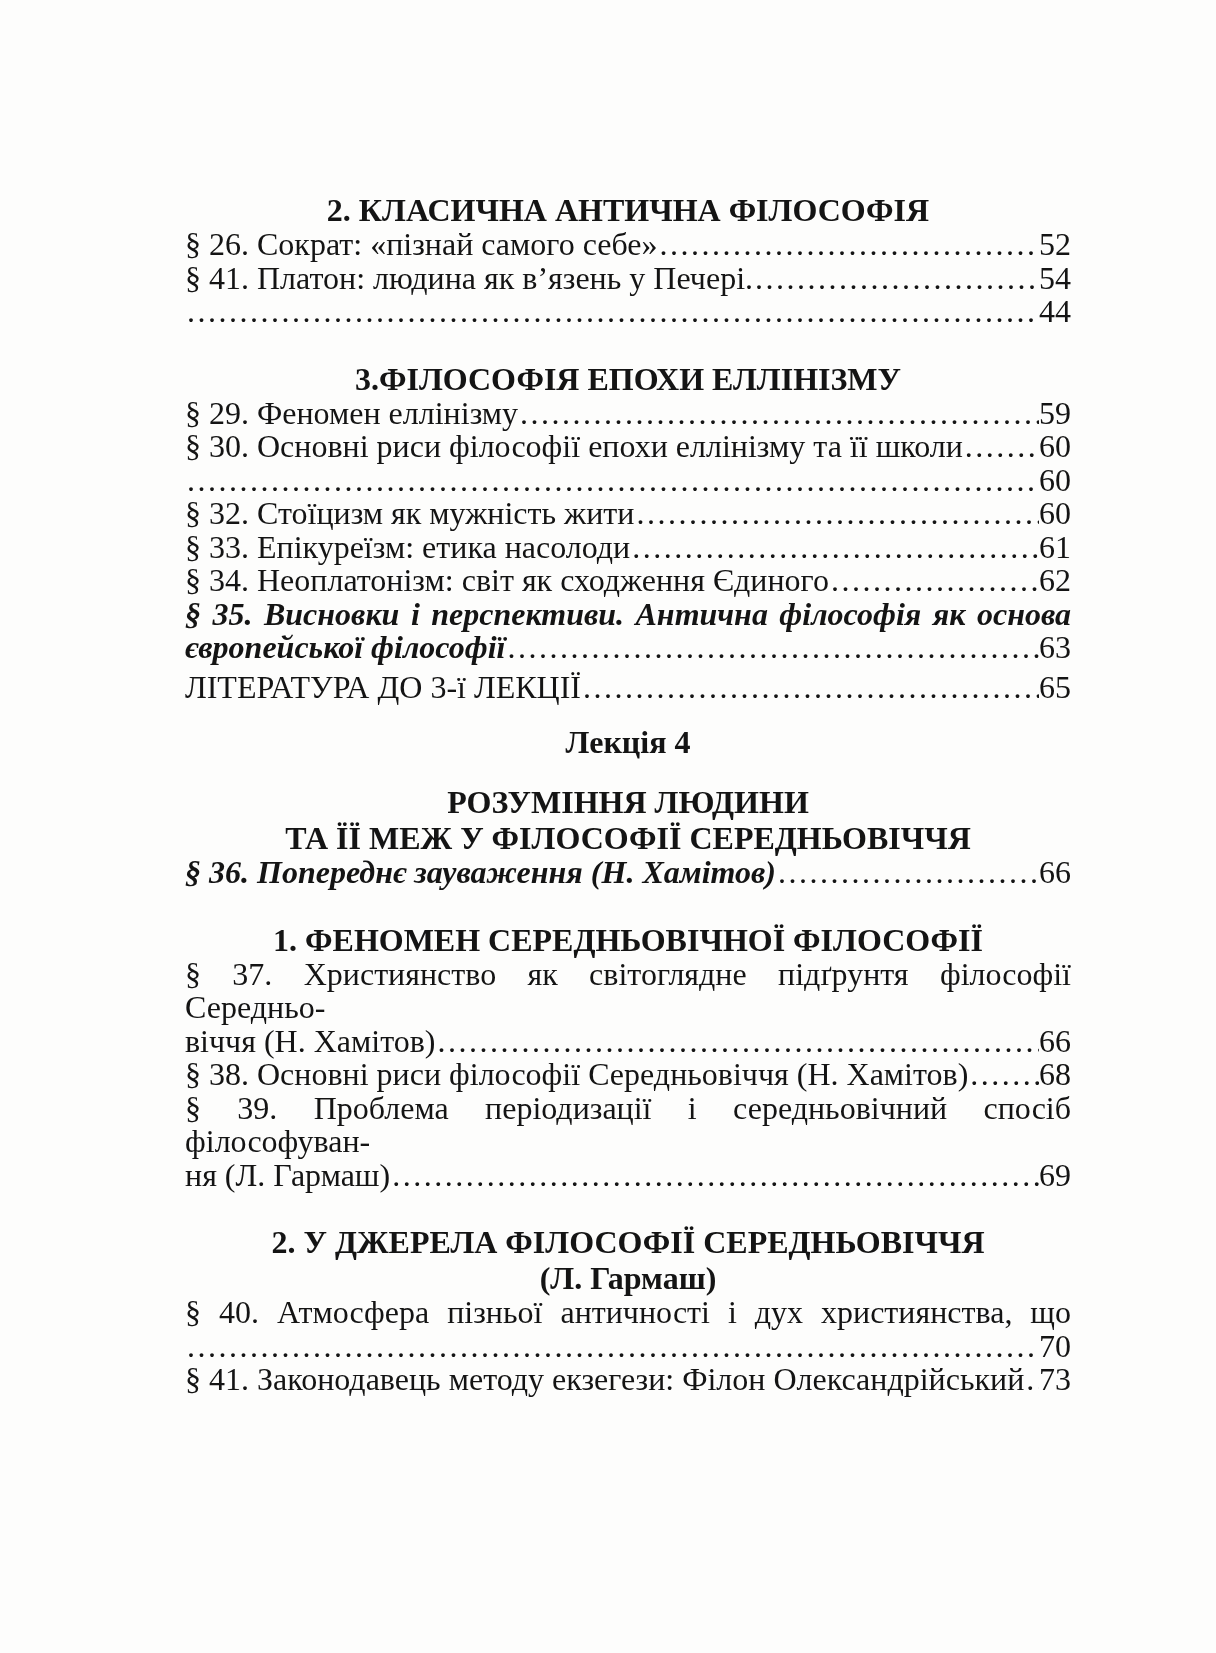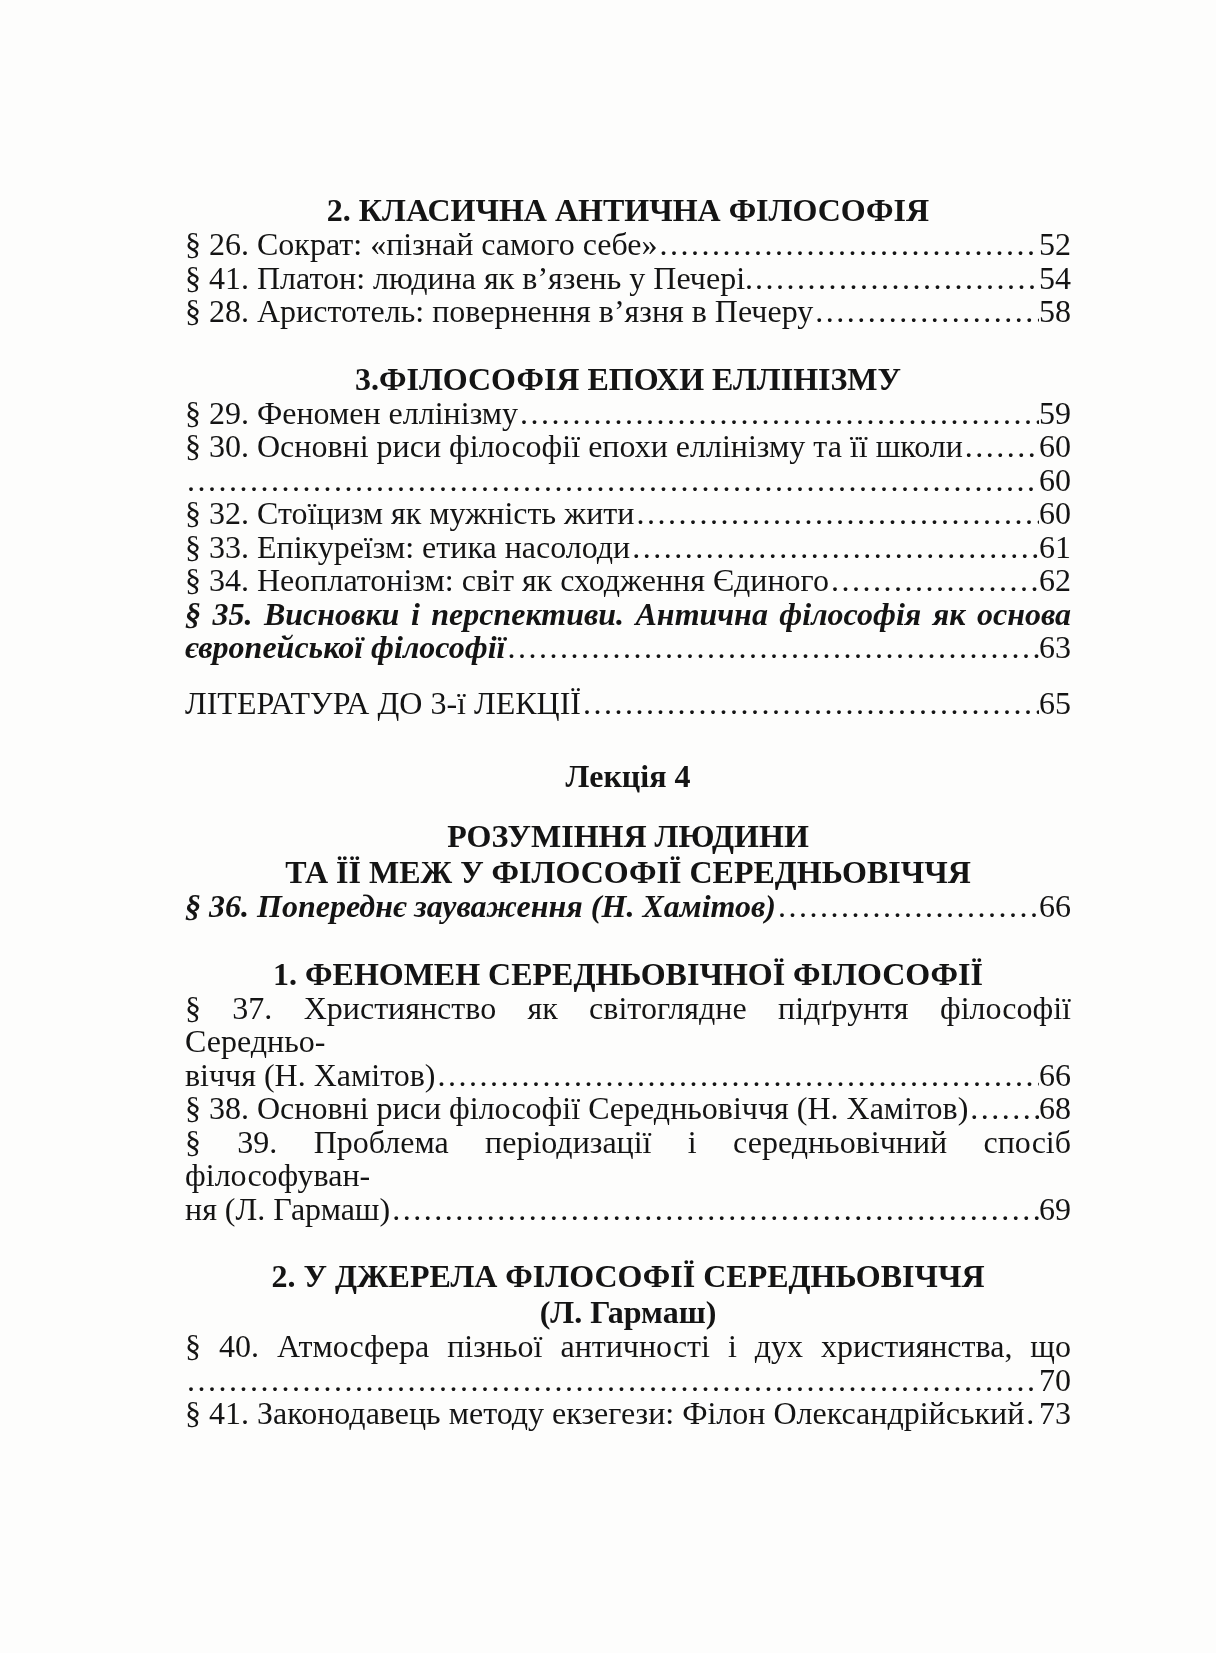--- a/index.html
+++ b/index.html
@@ -23,24 +23,24 @@
   .heading {
     font-weight: bold;
     text-align: center;
     line-height: 36px;
   }
   .heading:not(:first-child) { margin-top: 32px; }
   .lecture {
     font-weight: bold;
     text-align: center;
     line-height: 36px;
-    margin-top: 38px;
+    margin-top: 20px;
   }
   .lecture + .heading { margin-top: 24px; }
-  .entry.lit { margin-top: 22px; }
+  .entry.lit { margin-top: 6px; }
   .entry.italic { font-weight: bold; font-style: italic; }
   .row { display: flex; align-items: baseline; }
   .txt { white-space: nowrap; flex: 0 0 auto; }
   .dots {
     flex: 1 1 auto;
     overflow: hidden;
     white-space: nowrap;
     letter-spacing: 2.5px;
     padding: 0 2px;
     font-style: normal;
@@ -72,23 +72,22 @@
     </div>
     <div class="entry">
       <div class="row">
         <span class="txt">§ 41. Платон: людина як в’язень у Печері.</span>
         <span class="dots">........................................................................................................................................................................................................</span>
         <span class="pg">54</span>
       </div>
     </div>
     <div class="entry">
       <div class="row">
-        <span class="txt">§ 28. Аристотель: повернення в’язня в Печеру</span>
-        <span class="dots">........................................................................................................................................................................................................</span>
-        <span class="pg">58</span>
+        <span class="dots">........................................................................................................................................................................................................</span>
+        <span class="pg">44</span>
       </div>
     </div>
     <div class="heading">
       <div class="heading-line">3.ФІЛОСОФІЯ ЕПОХИ ЕЛЛІНІЗМУ</div>
     </div>
     <div class="entry">
       <div class="row">
         <span class="txt">§ 29. Феномен еллінізму</span>
         <span class="dots">........................................................................................................................................................................................................</span>
         <span class="pg">59</span>

